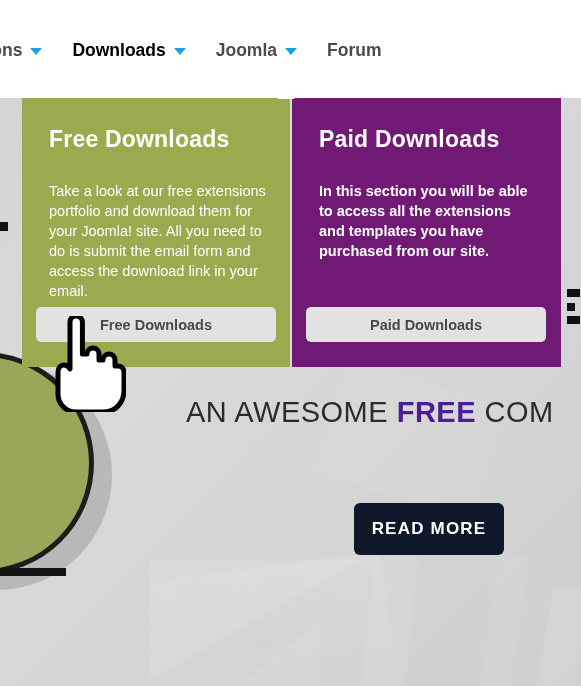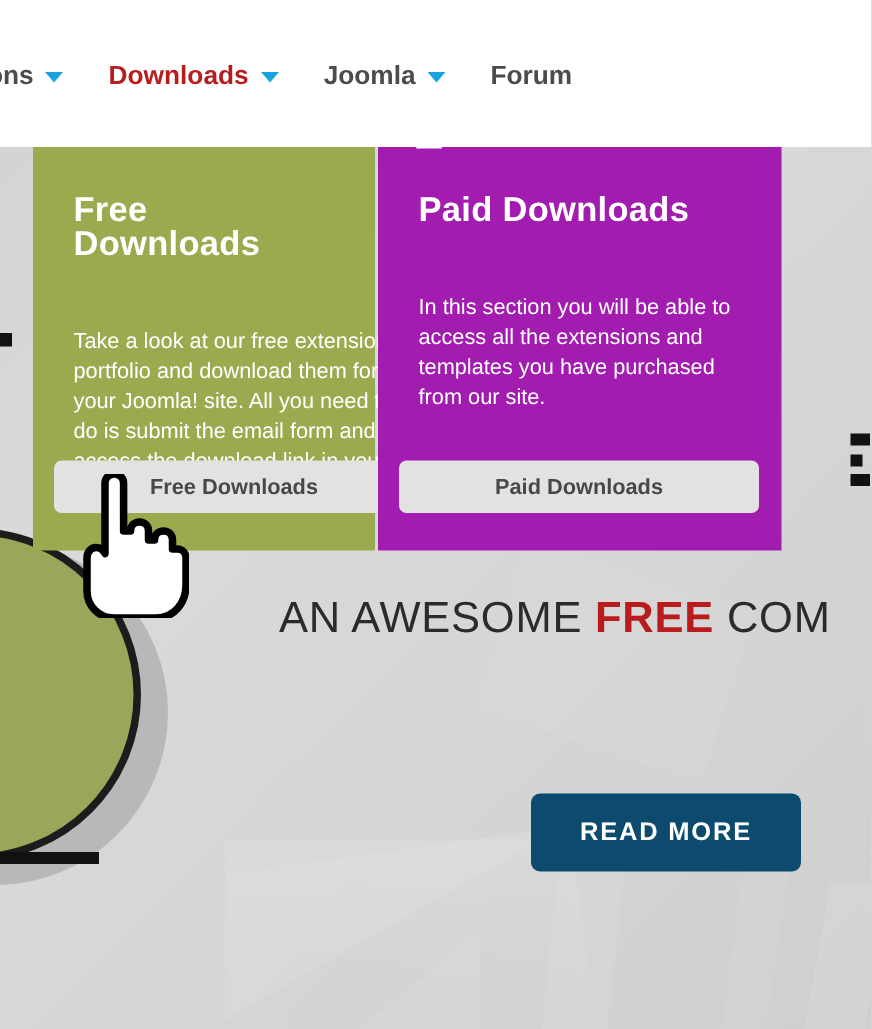--- a/index.html
+++ b/index.html
@@ -89,29 +89,29 @@
   
   #hero-heading {
     position:absolute; left:186px; top:396px;
     white-space:nowrap;
     font-size:29px;
     letter-spacing:.5px;
     color:#2b2b2b;
     font-weight:400;
   }
   #hero-heading .hl {
-    color:#b91c1c;
+    color:#4c1d95;
     font-weight:700;
   }
 
   
   #read-more {
-    position:absolute; left:354px; top:529px;
-    width:180px; height:52px;
-    background:#0c4a6e;
+    position:absolute; left:354px; top:503px;
+    width:150px; height:52px;
+    background:#0f172a;
     border:none; border-radius:6px;
     color:#ffffff;
     font-family:"Liberation Sans", sans-serif;
     font-size:17px; font-weight:700; letter-spacing:1.2px;
     cursor:pointer;
   }
 
   
   #navbar {
     position:absolute; left:0; top:0;
@@ -126,21 +126,21 @@
     white-space:nowrap;
   }
   .nav-item {
     display:flex; align-items:center;
     color:#4b4b4b;
     font-size:17.5px;
     font-weight:700;
     cursor:pointer;
     margin-right:30px;
   }
-  .nav-item.active { color:#b91c1c; }
+  .nav-item.active { color:#000000; }
   .nav-label { line-height:1; }
   .caret {
     width:0; height:0;
     margin-left:8px;
     border-left:6px solid transparent;
     border-right:6px solid transparent;
     border-top:7px solid #17a3dd;
   }
   #nav-item-extensions { margin-left:-34px; }
   #nav-item-forum { margin-right:0;justify-content:center; }
@@ -160,39 +160,39 @@
     position:absolute; left:22px; top:98px;
     width:537px; height:269px;
     display:flex;
     z-index:5;
   }
   .panel {
     height:269px;
     position:relative;
     padding:30px 27px 0 27px;
   }
-  #panel-free { width:228px; background:#9aab4f; }
-  #panel-paid { width:269px; background:#a21caf; margin-left:2px; }
+  #panel-free { width:268px; background:#9aab4f; }
+  #panel-paid { width:269px; background:#701a75; margin-left:2px; }
 
   .panel-title {
     color:#ffffff;
     font-size:23px;
     font-weight:700;
     letter-spacing:.2px;
     line-height:1;
   }
   .panel-body {
-    margin-top:44px;
+    margin-top:30px;
     color:#ffffff;
     font-size:14.5px;
     line-height:20px;
     font-weight:400;
   }
   #panel-free .panel-body  { width:222px; }
-  #panel-paid .panel-body  { width:215px; }
+  #panel-paid .panel-body  { width:215px;font-weight:bold; }
 
   .panel-btn {
     position:absolute;
     left:14px;
     bottom:25px;
     width:240px; height:35px;
     background:#e2e2e2;
     border:none; border-radius:5px;
     color:#484848;
     font-family:"Liberation Sans", sans-serif;

